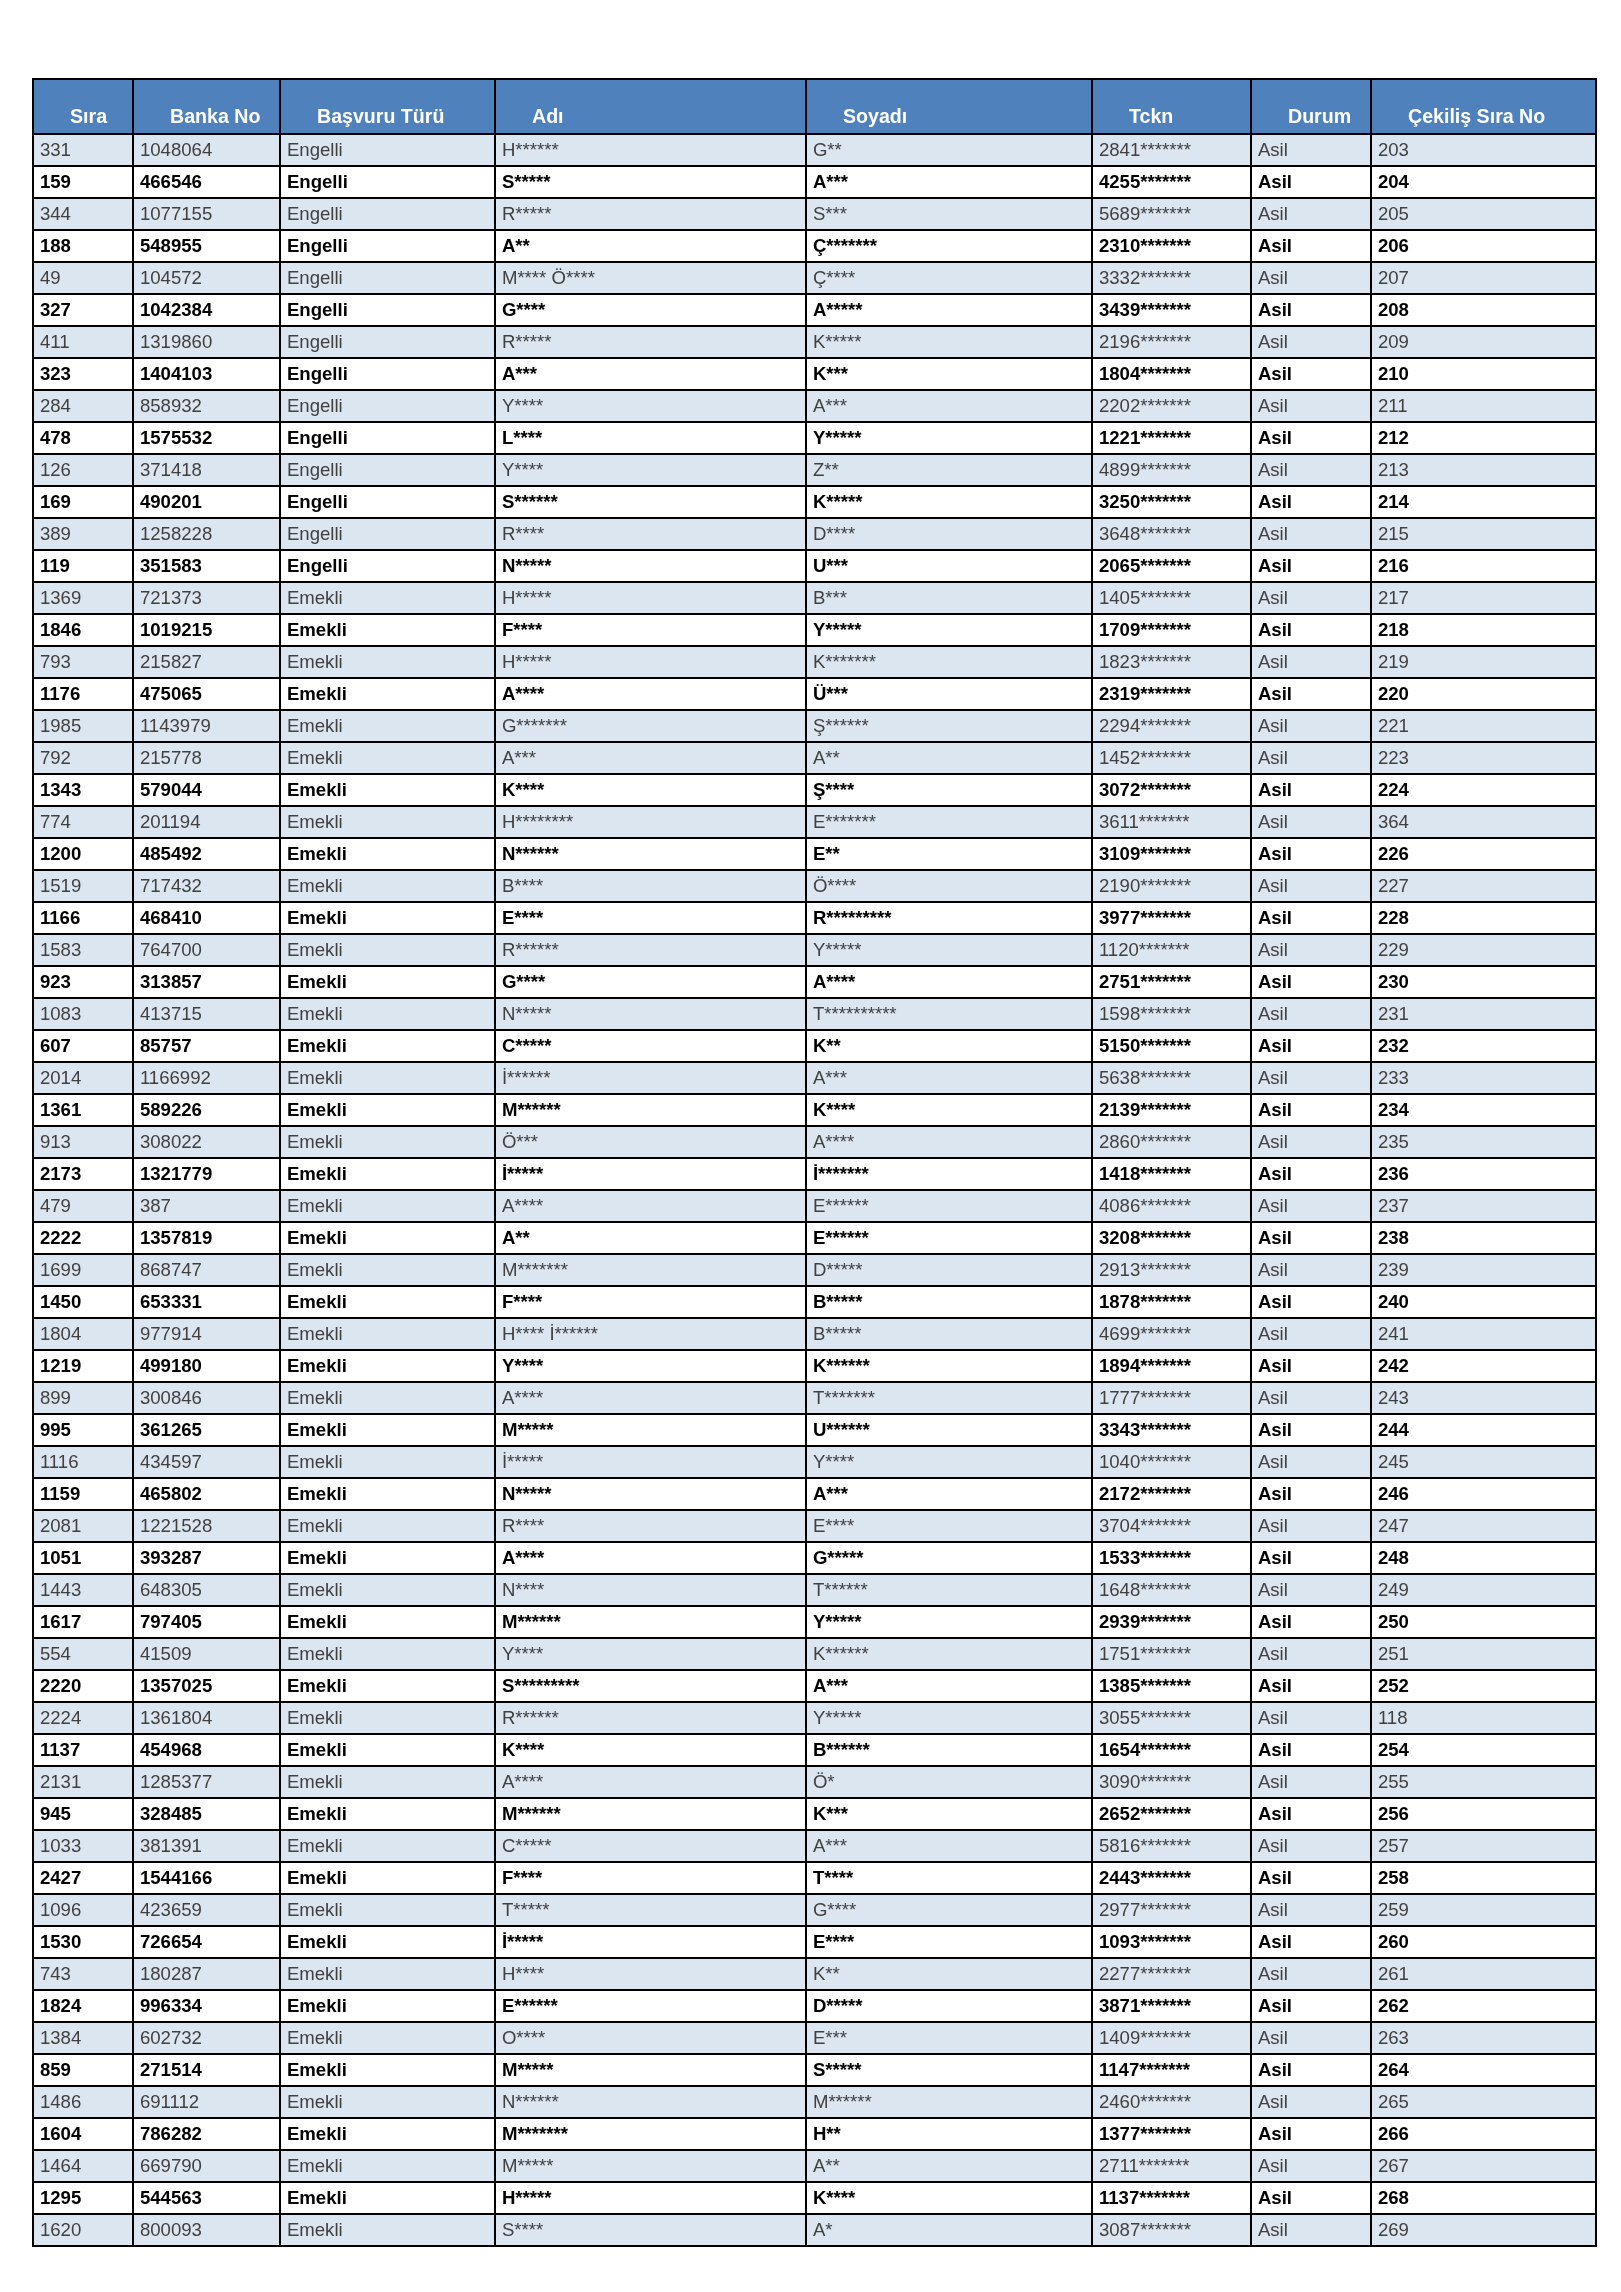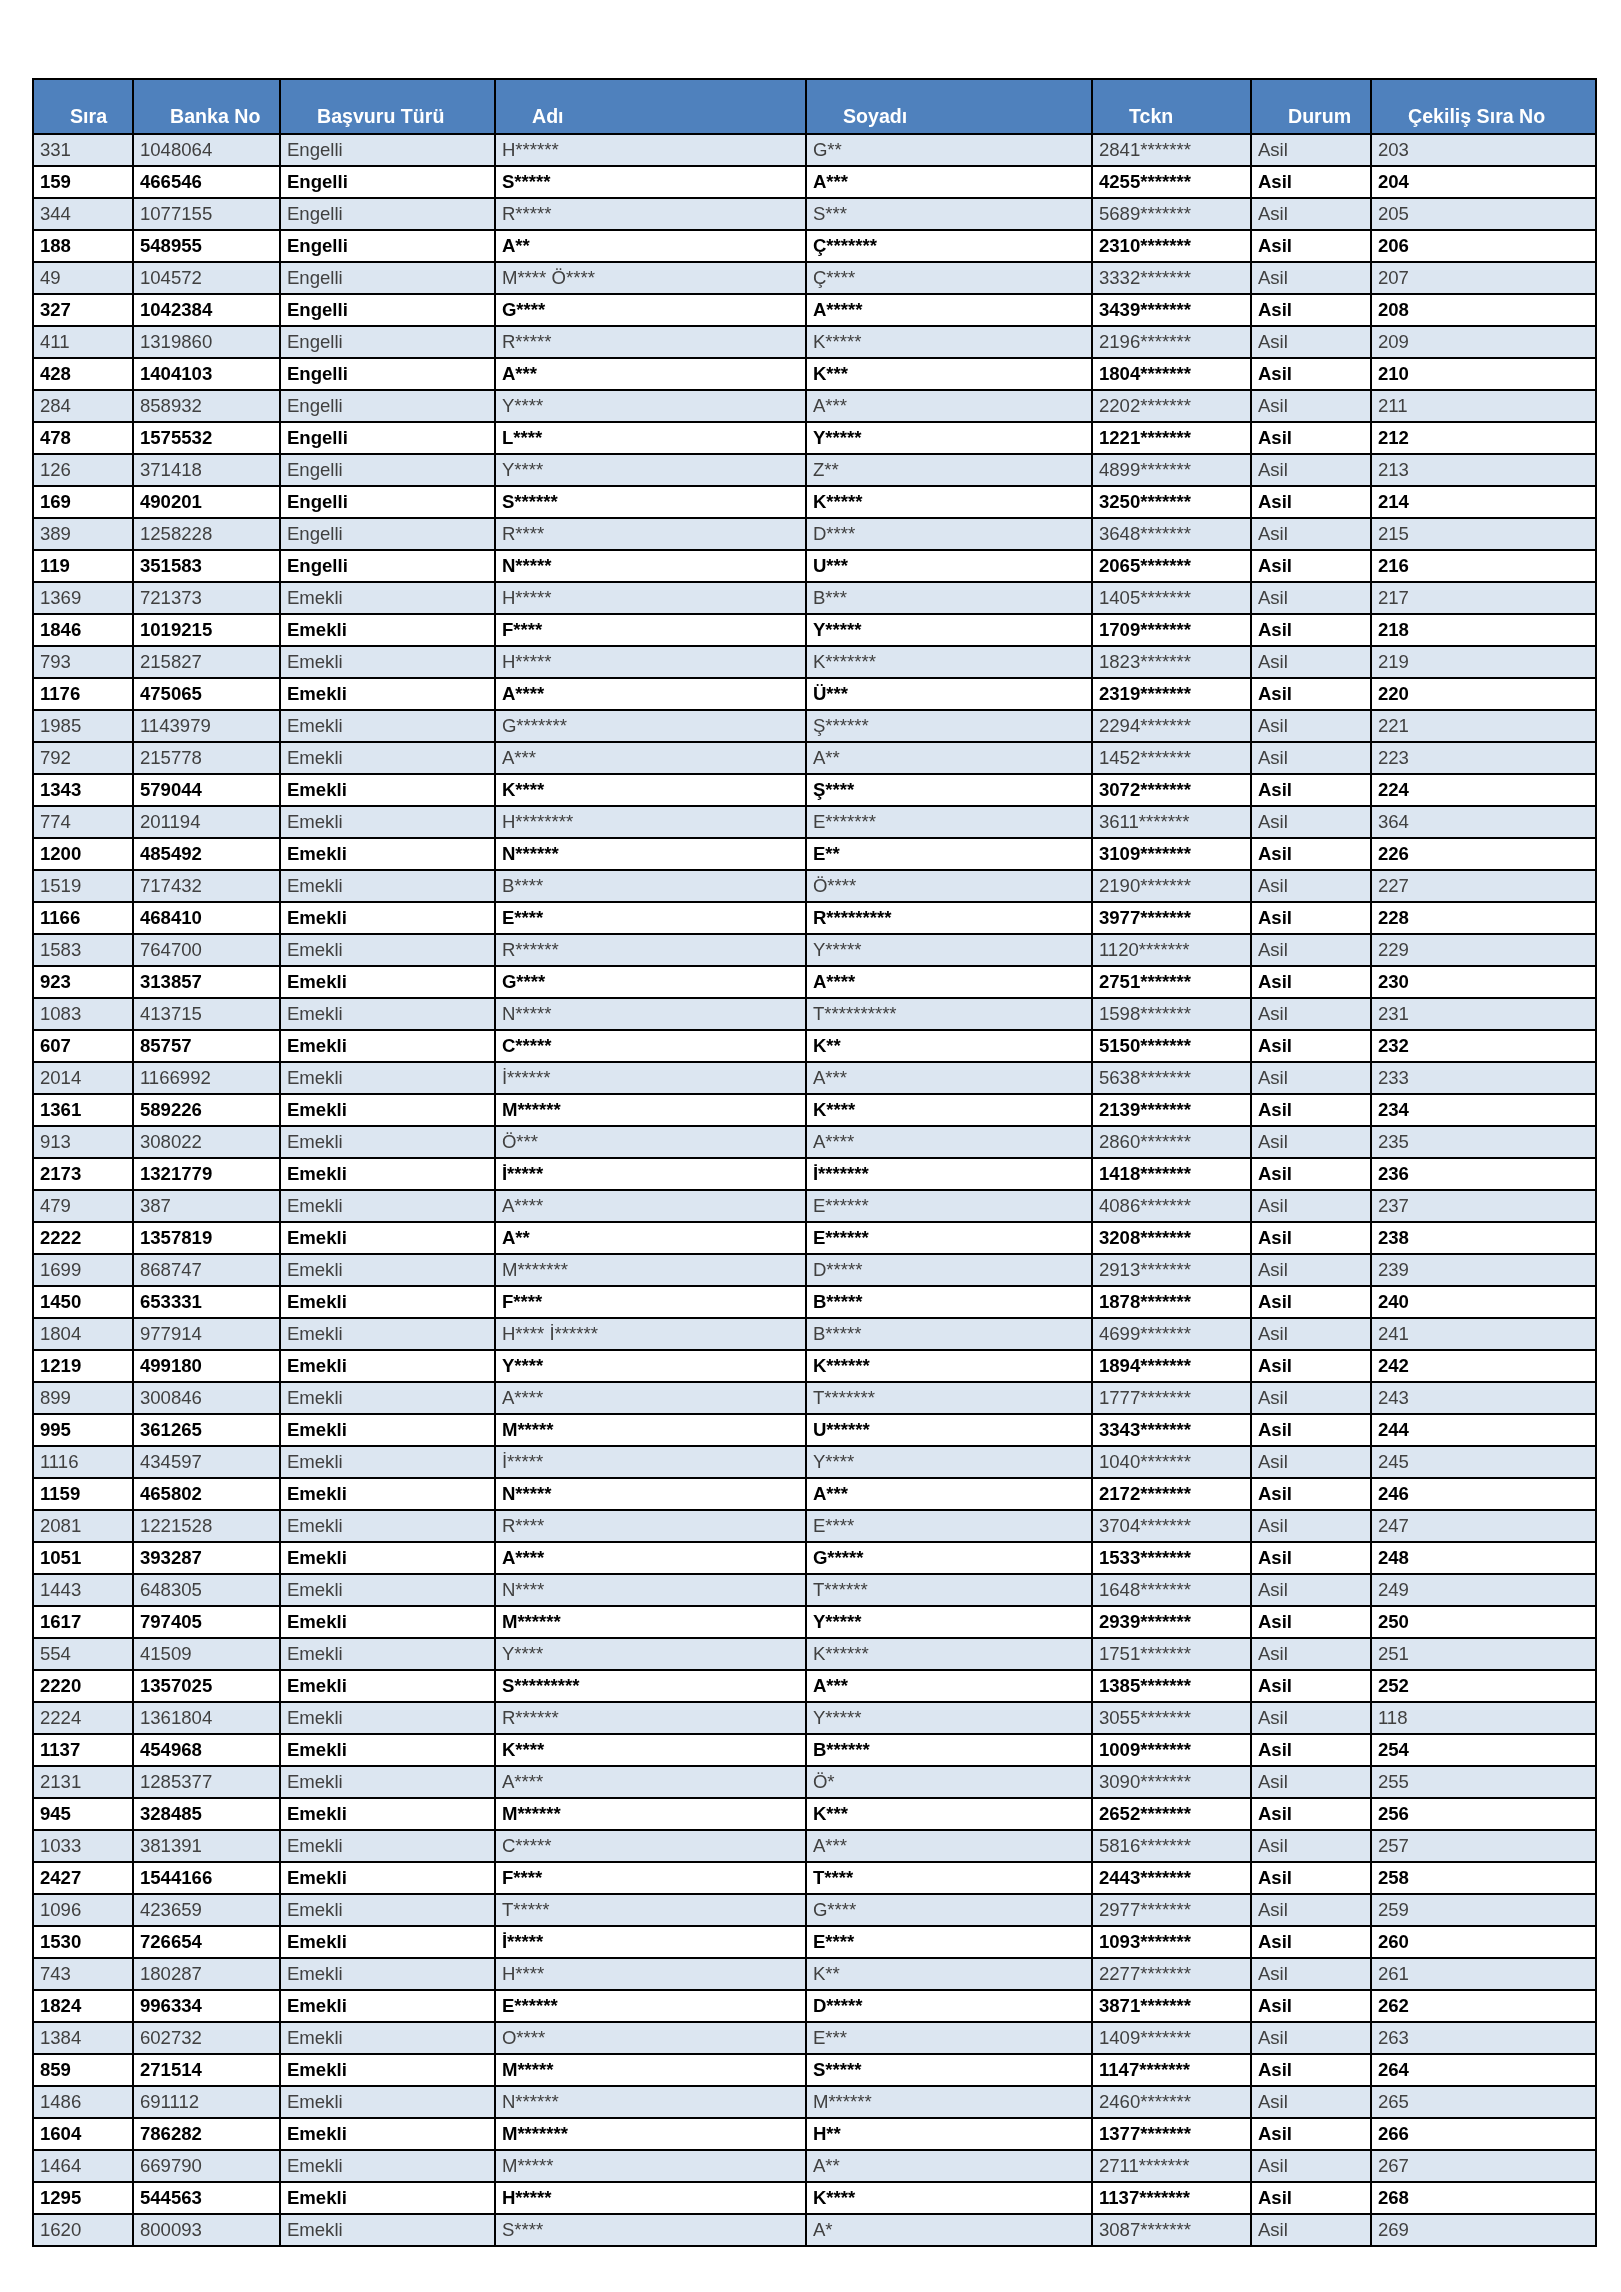--- a/index.html
+++ b/index.html
@@ -156,21 +156,21 @@
             <td>411</td>
             <td>1319860</td>
             <td>Engelli</td>
             <td>R*****</td>
             <td>K*****</td>
             <td>2196*******</td>
             <td>Asil</td>
             <td class="center">209</td>
           </tr>
           <tr class="row-strong">
-            <td>428</td>
+            <td>323</td>
             <td>1404103</td>
             <td>Engelli</td>
             <td>A***</td>
             <td>K***</td>
             <td>1804*******</td>
             <td>Asil</td>
             <td class="center">210</td>
           </tr>
           <tr class="row-light">
             <td>284</td>
@@ -591,21 +591,21 @@
             <td>3055*******</td>
             <td>Asil</td>
             <td class="center">118</td>
           </tr>
           <tr class="row-strong">
             <td>1137</td>
             <td>454968</td>
             <td>Emekli</td>
             <td>K****</td>
             <td>B******</td>
-            <td>1009*******</td>
+            <td>1654*******</td>
             <td>Asil</td>
             <td class="center">254</td>
           </tr>
           <tr class="row-light">
             <td>2131</td>
             <td>1285377</td>
             <td>Emekli</td>
             <td>A****</td>
             <td>Ö*</td>
             <td>3090*******</td>

